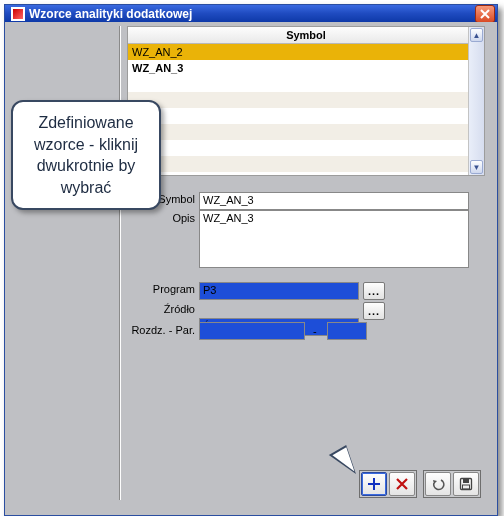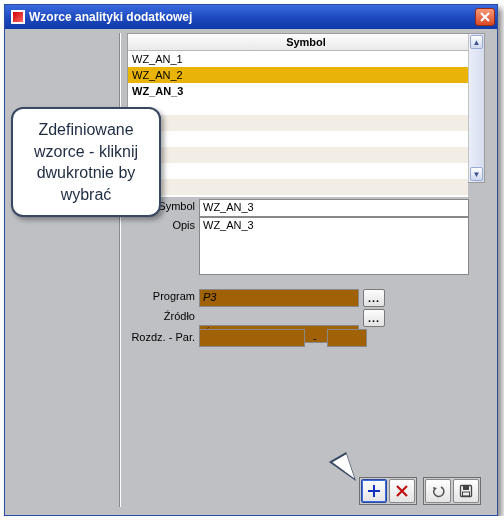--- a/index.html
+++ b/index.html
@@ -16,21 +16,21 @@
     height: 512px;
     margin: 4px 0 0 4px;
     box-shadow: 4px 4px 6px rgba(0,0,0,0.45);
     background: #bfc0c4;
     border: 1px solid #2b4ea0;
   }
   
   .titlebar {
     display: flex;
     align-items: center;
-    height: 24px;
+    height: 17px;
     background: linear-gradient(to bottom, #3a6ae0 0%, #1f4bc0 50%, #0e39a8 100%);
     color: #fff;
     padding: 0 2px 0 6px;
     font-weight: bold;
     font-size: 12px;
   }
   .title-icon {
     width: 14px; height: 14px; margin-right: 4px;
     background: #fff;
     display: inline-block;
@@ -117,21 +117,21 @@
   .field-symbol {
     position:absolute; left:194px; top:170px; width:270px; height:18px;
     background:#fff; border:1px solid #888; padding:1px 3px;
   }
   .field-opis {
     position:absolute; left:194px; top:188px; width:270px; height:58px;
     background:#fff; border:1px solid #888; padding:1px 3px;
   }
   .field-mid {
     position:absolute; height:18px;
-    background:#a16207; border:1px solid #888; padding:1px 3px;font-style:italic;
+    background:#1d4ed8; border:1px solid #888; padding:1px 3px;
   }
   .browse-btn {
     position:absolute; width:22px; height:18px;
     background: linear-gradient(to bottom,#fdfdfd,#e2e2e2);
     border:1px solid #7a7a7a; border-radius:2px;
     display:flex; align-items:center; justify-content:center;
     cursor:pointer;
   }
   .browse-btn span{letter-spacing:1px;font-weight:bold;line-height:0;}
   .dash { position:absolute; left:308px; top:303px; }
@@ -215,21 +215,20 @@
     </div>
   </div>
 
   <div class="client">
 
     <div class="vline"></div>
 
     <div class="list">
       <div class="list-header">Symbol</div>
       <div class="list-body">
-        <div class="row">WZ_AN_1</div>
         <div class="row alt">WZ_AN_2</div>
         <div class="row bold">WZ_AN_3</div>
         <div class="stripefill"></div>
       </div>
       <div class="list-scroll">
         <div class="up">▲</div>
         <div class="down">▼</div>
       </div>
     </div>
 

